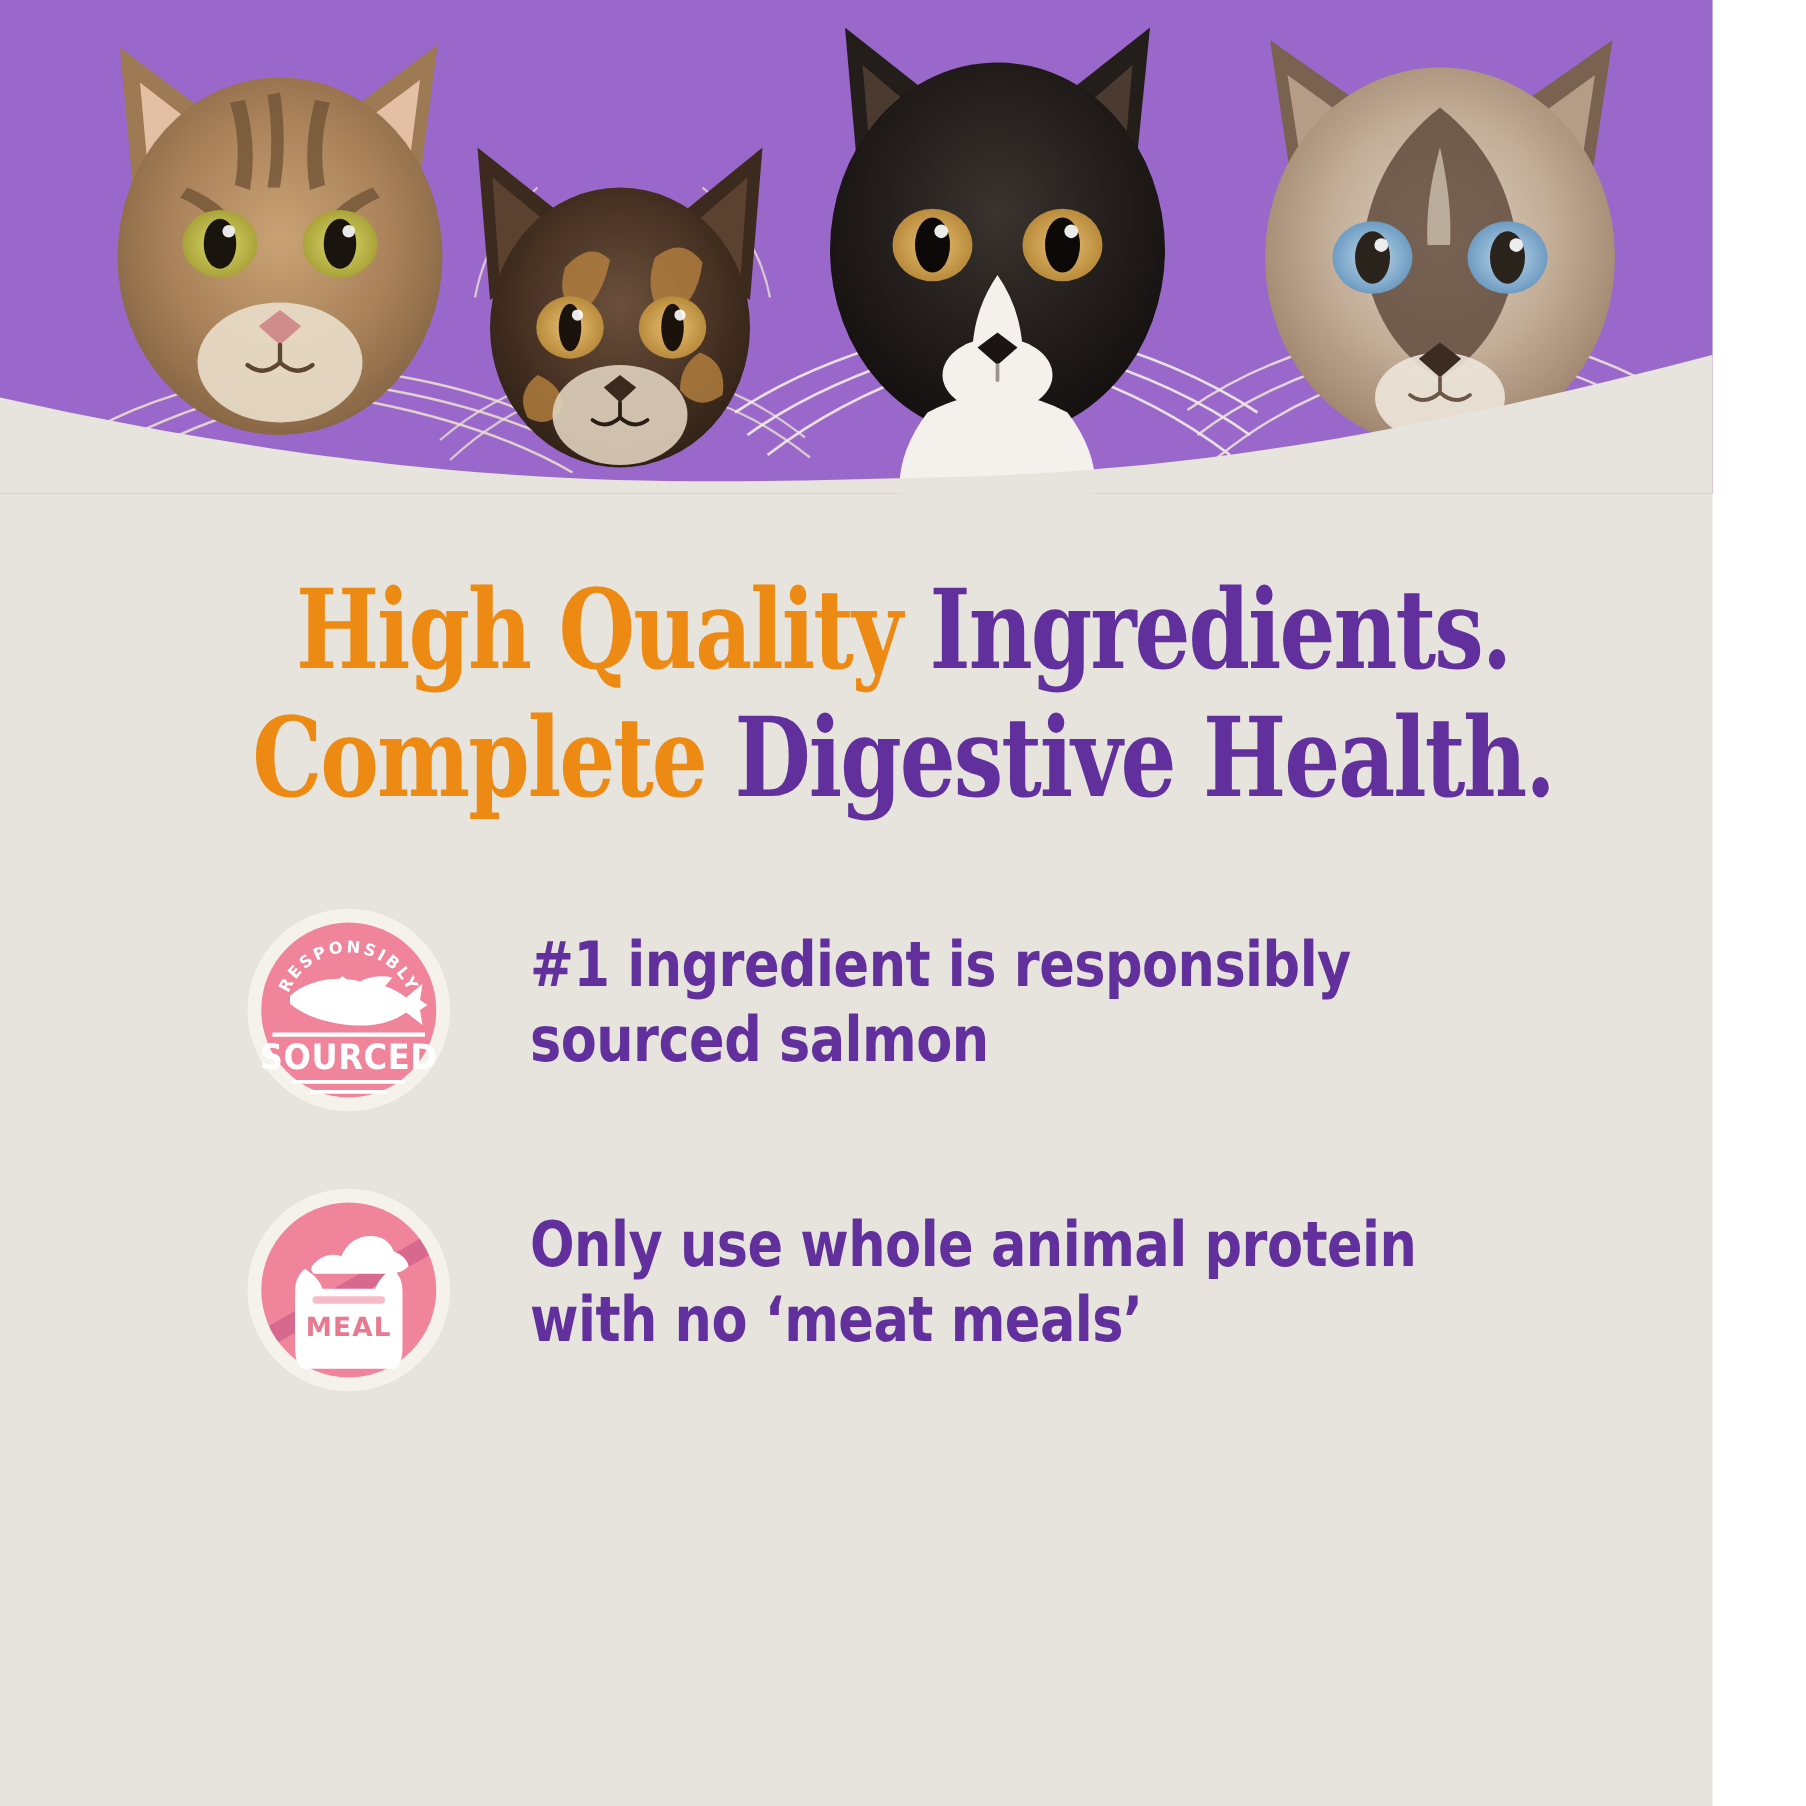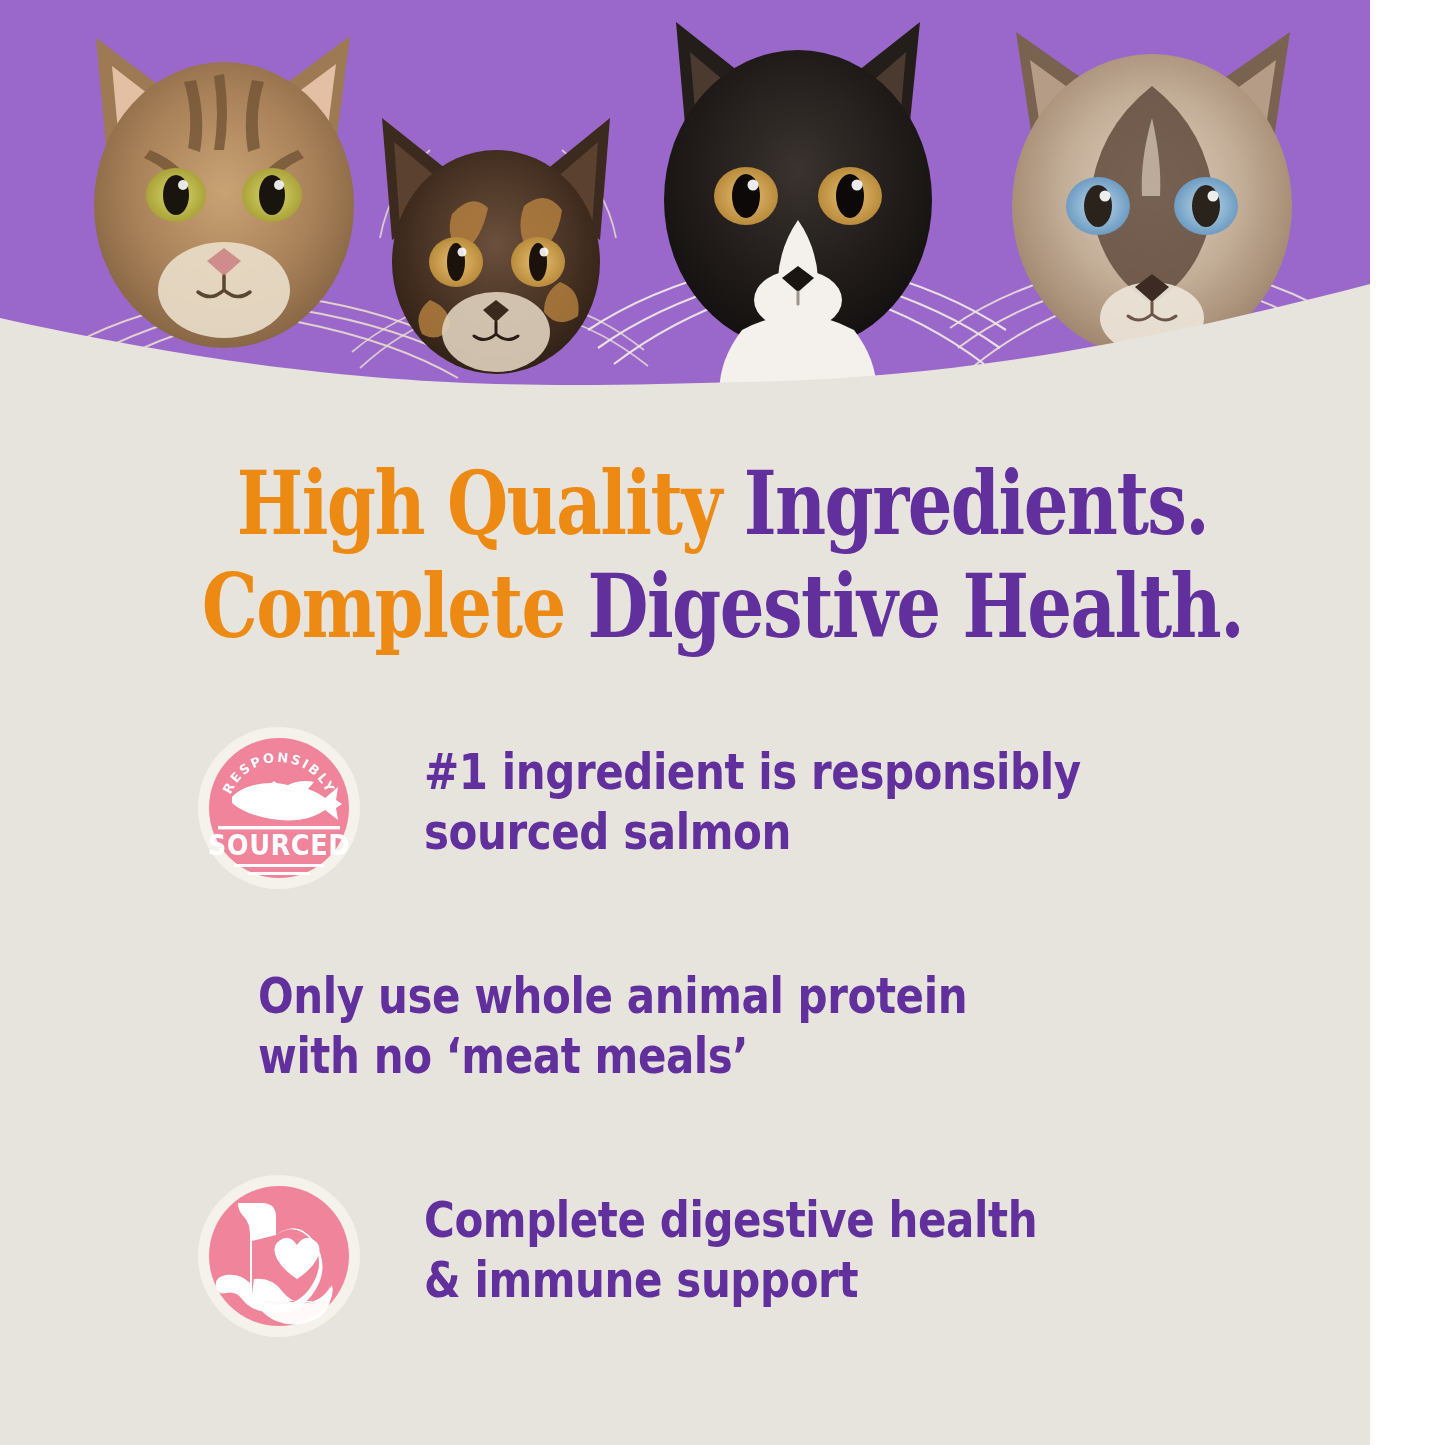--- a/index.html
+++ b/index.html
@@ -299,49 +299,43 @@
           <rect x="52" y="147" width="62" height="3" fill="#FFFFFF"></rect>
         </svg>
       </div>
       <div class="feature-text">
         <div>#1 ingredient is responsibly</div>
         <div>sourced salmon</div>
       </div>
     </div>
 
     <div class="feature">
+      <div class="badge-wrap">
+        <svg width="166" height="166" viewBox="0 0 166 166">
+          <clipPath id="clipCircle2">
+              <circle cx="83" cy="83" r="70"></circle>
+            </clipPath>
+          <circle cx="83" cy="83" r="81" fill="#F5F2EC"></circle>
+          <circle cx="83" cy="83" r="70" fill="#F0849A"></circle>
+
+          <g clip-path="url(#clipCircle2)">
+            <rect x="-20" y="76" width="220" height="15" fill="#D4648C" opacity=".85" transform="rotate(-30 83 83)"></rect>
+          </g>
+
+          <g fill="#FFFFFF">
+            <path d="M55 62 q10 -10 22 -6 q6 -14 20 -16 q16 -2 22 12 q10 4 12 12
+                     q-6 6 -16 6 l-60 0 q-4 -4 0 -8z"></path>
+            <path d="M48 66 q12 8 14 16 l42 0 q4 -10 14 -16
+                     q8 6 8 18 l0 46 q0 12 -6 16 l-74 0 q-6 -4 -6 -16 l0 -46 q0 -12 8 -18z"></path>
+          </g>
+          <rect x="54" y="88" width="58" height="6" rx="3" fill="#F0849A" opacity=".55"></rect>
+          <text x="83" y="120" text-anchor="middle" font-family="&quot;DejaVu Sans&quot;, sans-serif" font-size="21" font-weight="bold" fill="#E8798F" letter-spacing="1">MEAL</text>
+        </svg>
+      </div>
       <div class="feature-text">
         <div>Only use whole animal protein</div>
         <div>with no ‘meat meals’</div>
       </div>
     </div>
 
-    <div class="feature">
-      <div class="badge-wrap">
-        <svg width="166" height="166" viewBox="0 0 166 166">
-          <circle cx="83" cy="83" r="81" fill="#F5F2EC"></circle>
-          <circle cx="83" cy="83" r="70" fill="#F0849A"></circle>
-
-          <g>
-            <path d="M66 30 q14 0 14 14 l0 18 q22 -16 38 6
-                     q16 24 2 48 q-14 24 -40 24 q-24 0 -34 -14
-                     q-6 -8 -16 -6 q-8 2 -10 -6 q-2 -10 10 -12 q14 -2 24 8
-                     q0 -30 0 -48 q0 -12 -6 -18 q-6 -6 -6 -14z" fill="#FFFFFF"></path>
-            <path d="M80 62 q20 -14 36 6 q14 22 0 44 q-12 20 -34 20
-                     q-18 0 -26 -12 l0 -52 z" fill="#F0849A"></path>
-            <path d="M58 108 q14 -2 22 10 q10 14 30 12 q16 -2 24 -16
-                     q4 22 -14 32 q-20 10 -40 2 q-18 -8 -22 -26 z" fill="#FFFFFF" opacity=".95"></path>
-            <path d="M58 106 q18 -2 28 12 q12 16 32 10 q12 -4 18 -16
-                     q2 8 -2 16 l-78 0 q0 -12 2 -22z" fill="#FFFFFF"></path>
-          </g>
-
-          <path d="M101 72 q8 -12 18 -4 q8 6 2 18 q-6 11 -20 20
-                   q-14 -9 -20 -20 q-6 -12 2 -18 q10 -8 18 4z" fill="#FFFFFF"></path>
-        </svg>
-      </div>
-      <div class="feature-text">
-        <div>Complete digestive health</div>
-        <div>&amp; immune support</div>
-      </div>
-    </div>
 
   </div>
 </div>
 
 </body></html>

